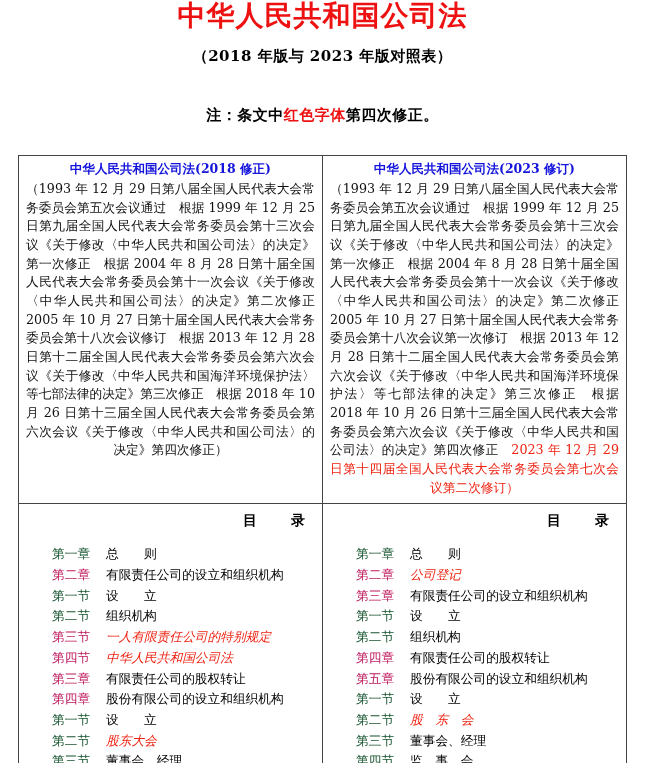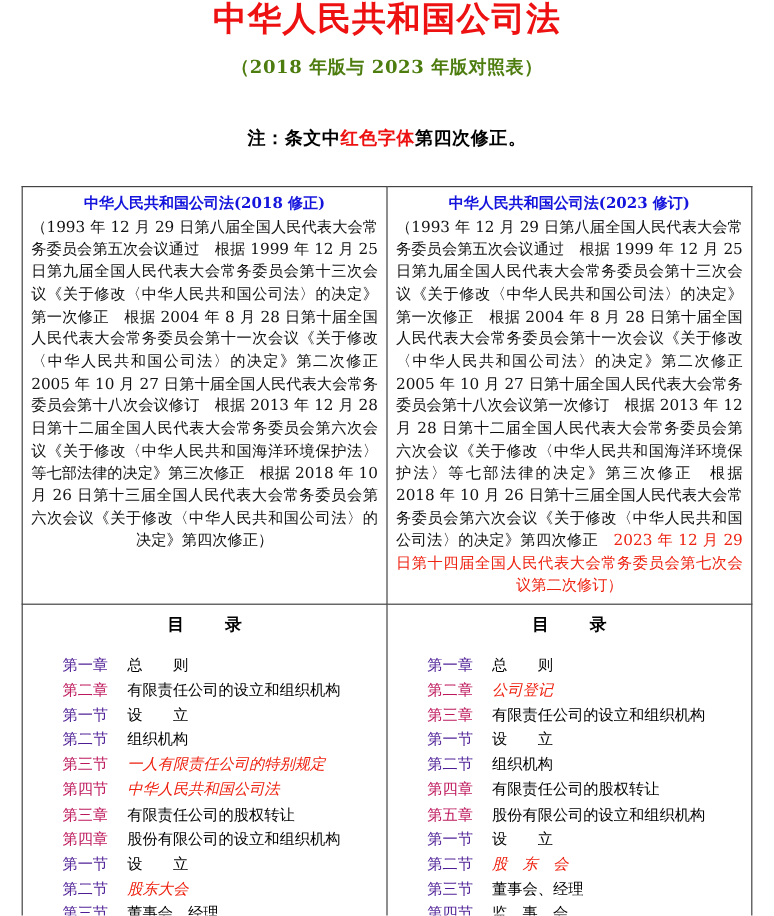--- a/index.html
+++ b/index.html
@@ -28,21 +28,21 @@
     color: #ee1111;
     font-weight: bold;
     font-size: 28px;
     letter-spacing: 1px;
     line-height: 1.0;
     padding-top: 2px;
     font-family: "DejaVu Serif", "Liberation Serif", serif;
   }
   .doc-subtitle {
     text-align: center;
-    color: #4d7c0f;
+    color: #000000;
     font-weight: bold;
     font-size: 15px;
     margin-top: 17px;
     letter-spacing: 0.5px;
   }
   .doc-note {
     text-align: center;
     font-weight: bold;
     font-size: 15px;
     color: #000000;
@@ -96,21 +96,21 @@
   }
   .col-body .red {
     color: #ee2211;
   }
 
   
   .toc-inner {
     padding: 6px 7px 4px 7px;
   }
   .toc-heading {
-    text-align: center;
+    text-align: right;
     font-weight: bold;
     font-size: 14px;
     letter-spacing: 10px;
     padding-left: 10px;
     margin: 2px 0 14px 0;
     color: #000000;
   }
   .toc-list {
     font-size: 12.7px;
     line-height: 1.63;
@@ -121,21 +121,21 @@
   }
   .toc-row .lbl {
     display: inline-block;
     width: 54px;
   }
   .toc-row .txt {
     display: inline-block;
   }
   .toc-row.red .lbl { color: #be185d; }
   .toc-row .txt.red { color: #ee2211; font-style: italic; }
-  .toc-row .lbl.black { color: #4c1d95; }
+  .toc-row .lbl.black { color: #14532d; }
 </style>
 </head>
 <body>
 
 <div class="page">
 
   <div class="doc-title">中华人民共和国公司法</div>
   <div class="doc-subtitle">（2018 年版与 2023 年版对照表）</div>
 
   <div class="doc-note">

